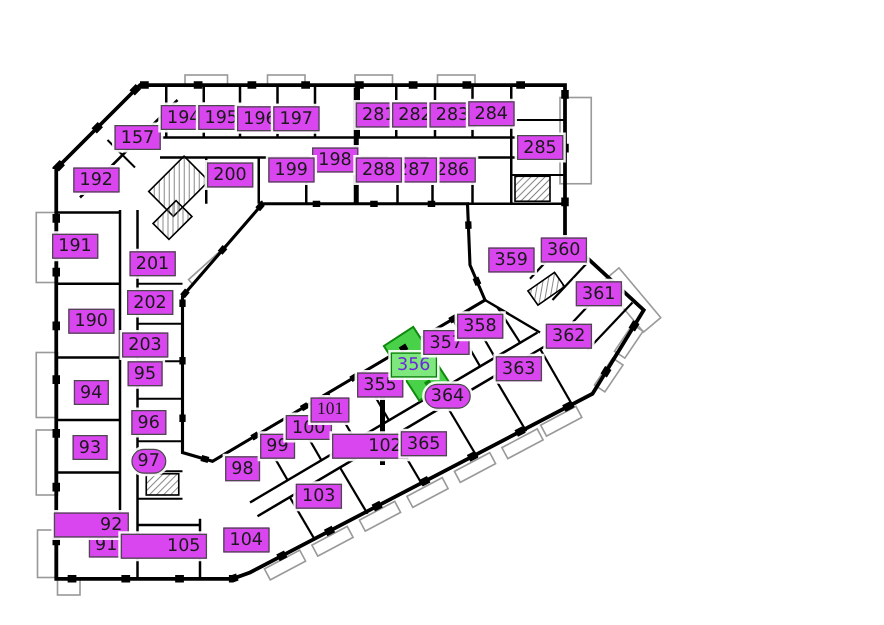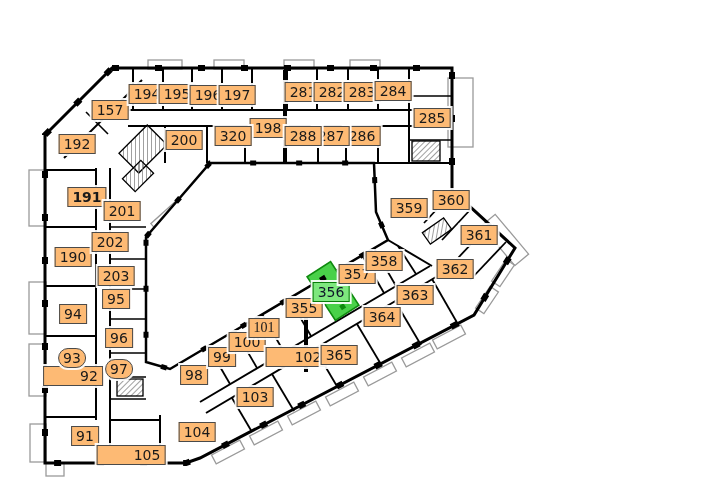--- a/index.html
+++ b/index.html
@@ -4,28 +4,28 @@
 <style>
   html,body{margin:0;padding:0;background:#ffffff;}
   #stage{
     position:relative;width:707px;height:500px;background:#ffffff;overflow:hidden;
     font-family:"DejaVu Sans","Liberation Sans",sans-serif;
   }
   #plan-svg{position:absolute;left:0;top:0;}
   #labels-layer{position:absolute;left:0;top:0;width:707px;height:500px;}
   .room-label{
     position:absolute;transform:translate(-50%,-50%);
-    background:#fdba74;color:#1a1a1a;
+    background:#d946ef;color:#1a1a1a;
     border:1.5px solid #4a4a4a;
     box-shadow:0 0 0 2px rgba(255,255,255,0.92);
     font-size:14px;line-height:16px;padding:1px 4px;
     white-space:nowrap;cursor:pointer;user-select:none;
   }
   .room-label.highlighted{
-    background:#7ee87e;color:#0f172a;border-color:#0a7c0a;
+    background:#7ee87e;color:#6d28d9;border-color:#0a7c0a;
   }
 </style>
 </head>
 <body>
 
 <div id="stage">
   <svg id="plan-svg" width="707" height="500" viewBox="0 0 707 500">
     <defs>
       <pattern id="hatch" width="4" height="4" patternUnits="userSpaceOnUse" patternTransform="rotate(45)">
         <line x1="0" y1="0" x2="0" y2="4" stroke="#777777" stroke-width="1.4"></line>
@@ -181,61 +181,61 @@
       <rect x="-14" y="-26" width="28" height="52" fill="#49d149" stroke="#0f8a0f" stroke-width="1.6"></rect>
       <rect x="-3" y="16" width="5" height="5" fill="#0f8a0f" stroke="none"></rect>
     </g>
 
     <path d="M112,68 L452,68 L452,190 L515,248 L474,315 L200,458 L186,463 L45,463 L45,135 Z" fill="none" stroke="#000000" stroke-width="6" stroke-dasharray="7 36"></path>
     <path d="M146,237 L210,163 L374,163 L376,212 L388,240 L170,369 L146,362 Z" fill="none" stroke="#000000" stroke-width="5" stroke-dasharray="6 40"></path>
   </svg>
 
   <div id="labels-layer">
       <div class="room-label" style="left: 85px; top: 436px;">91</div>
-      <div class="room-label" style="left: 73px; top: 376px; padding-left: 36px;">92</div>
-      <div class="room-label" style="left: 72px; top: 358px; border-radius: 10px;">93</div>
+      <div class="room-label" style="left: 73px; top: 420px; padding-left: 36px;">92</div>
+      <div class="room-label" style="left: 72px; top: 358px;">93</div>
       <div class="room-label" style="left: 73px; top: 314px;">94</div>
       <div class="room-label" style="left: 116px; top: 299px;">95</div>
       <div class="room-label" style="left: 119px; top: 338px;">96</div>
       <div class="room-label" style="left: 119px; top: 369px; border-radius: 10px;">97</div>
       <div class="room-label" style="left: 194px; top: 375px;">98</div>
       <div class="room-label" style="left: 222px; top: 357px;">99</div>
       <div class="room-label" style="left: 247px; top: 342px;">100</div>
       <div class="room-label" style="left: 264px; top: 328px; font-family: Liberation Serif, serif;">101</div>
       <div class="room-label" style="left: 296px; top: 357px; padding-left: 28px;">102</div>
       <div class="room-label" style="left: 255px; top: 397px;">103</div>
       <div class="room-label" style="left: 197px; top: 432px;">104</div>
-      <div class="room-label" style="left: 131px; top: 455px; padding-left: 36px;">105</div>
+      <div class="room-label" style="left: 131px; top: 437px; padding-left: 36px;">105</div>
       <div class="room-label" style="left: 73px; top: 257px;">190</div>
-      <div class="room-label" style="left: 87px; top: 197px; font-weight: bold;">191</div>
+      <div class="room-label" style="left: 60px; top: 197px;">191</div>
       <div class="room-label" style="left: 77px; top: 144px;">192</div>
       <div class="room-label" style="left: 110px; top: 110px;">157</div>
       <div class="room-label" style="left: 147px; top: 94px;">194</div>
       <div class="room-label" style="left: 177px; top: 94px;">195</div>
       <div class="room-label" style="left: 208px; top: 95px;">196</div>
       <div class="room-label" style="left: 237px; top: 95px;">197</div>
       <div class="room-label" style="left: 268px; top: 128px;">198</div>
-      <div class="room-label" style="left: 233px; top: 136px;">320</div>
+      <div class="room-label" style="left: 233px; top: 136px;">199</div>
       <div class="room-label" style="left: 184px; top: 140px;">200</div>
       <div class="room-label" style="left: 122px; top: 211px;">201</div>
-      <div class="room-label" style="left: 110px; top: 242px;">202</div>
+      <div class="room-label" style="left: 120px; top: 242px;">202</div>
       <div class="room-label" style="left: 116px; top: 276px;">203</div>
       <div class="room-label" style="left: 303px; top: 92px;">281</div>
       <div class="room-label" style="left: 332px; top: 92px;">282</div>
       <div class="room-label" style="left: 362px; top: 92px;">283</div>
       <div class="room-label" style="left: 393px; top: 91px;">284</div>
       <div class="room-label" style="left: 432px; top: 118px;">285</div>
       <div class="room-label" style="left: 362px; top: 136px; text-align: center;">286</div>
       <div class="room-label" style="left: 331px; top: 136px;">287</div>
       <div class="room-label" style="left: 303px; top: 136px;">288</div>
       <div class="room-label" style="left: 304px; top: 308px;">355</div>
       <div class="room-label highlighted" style="left: 331px; top: 292px;">356</div>
       <div class="room-label" style="left: 357px; top: 274px;">357</div>
       <div class="room-label" style="left: 384px; top: 261px;">358</div>
       <div class="room-label" style="left: 409px; top: 208px;">359</div>
       <div class="room-label" style="left: 451px; top: 200px;">360</div>
       <div class="room-label" style="left: 479px; top: 235px;">361</div>
       <div class="room-label" style="left: 455px; top: 269px;">362</div>
       <div class="room-label" style="left: 415px; top: 295px;">363</div>
-      <div class="room-label" style="left: 382px; top: 317px;">364</div>
+      <div class="room-label" style="left: 358px; top: 317px; border-radius: 10px;">364</div>
       <div class="room-label" style="left: 339px; top: 343px; margin-top: 12px;">365</div>
     </div>
 </div>
 
 </body></html>

